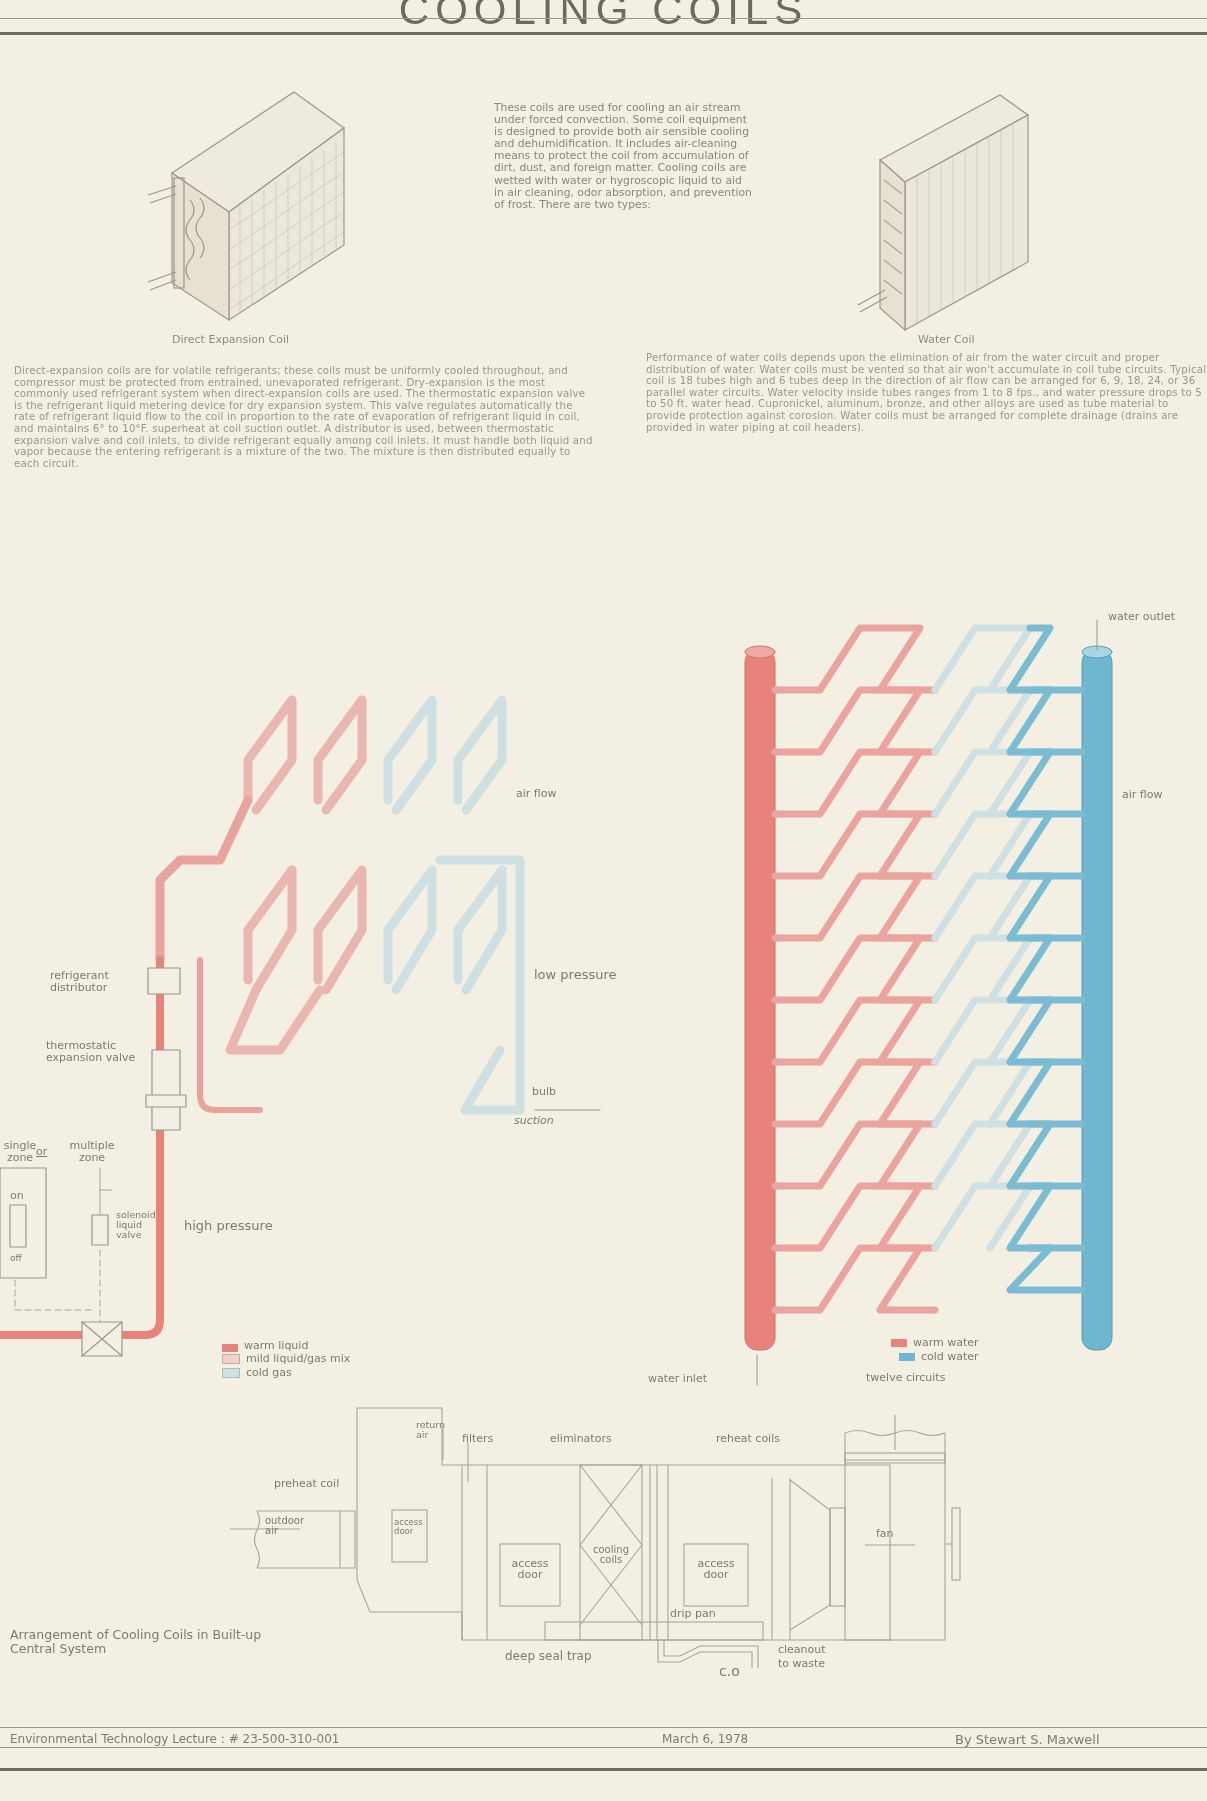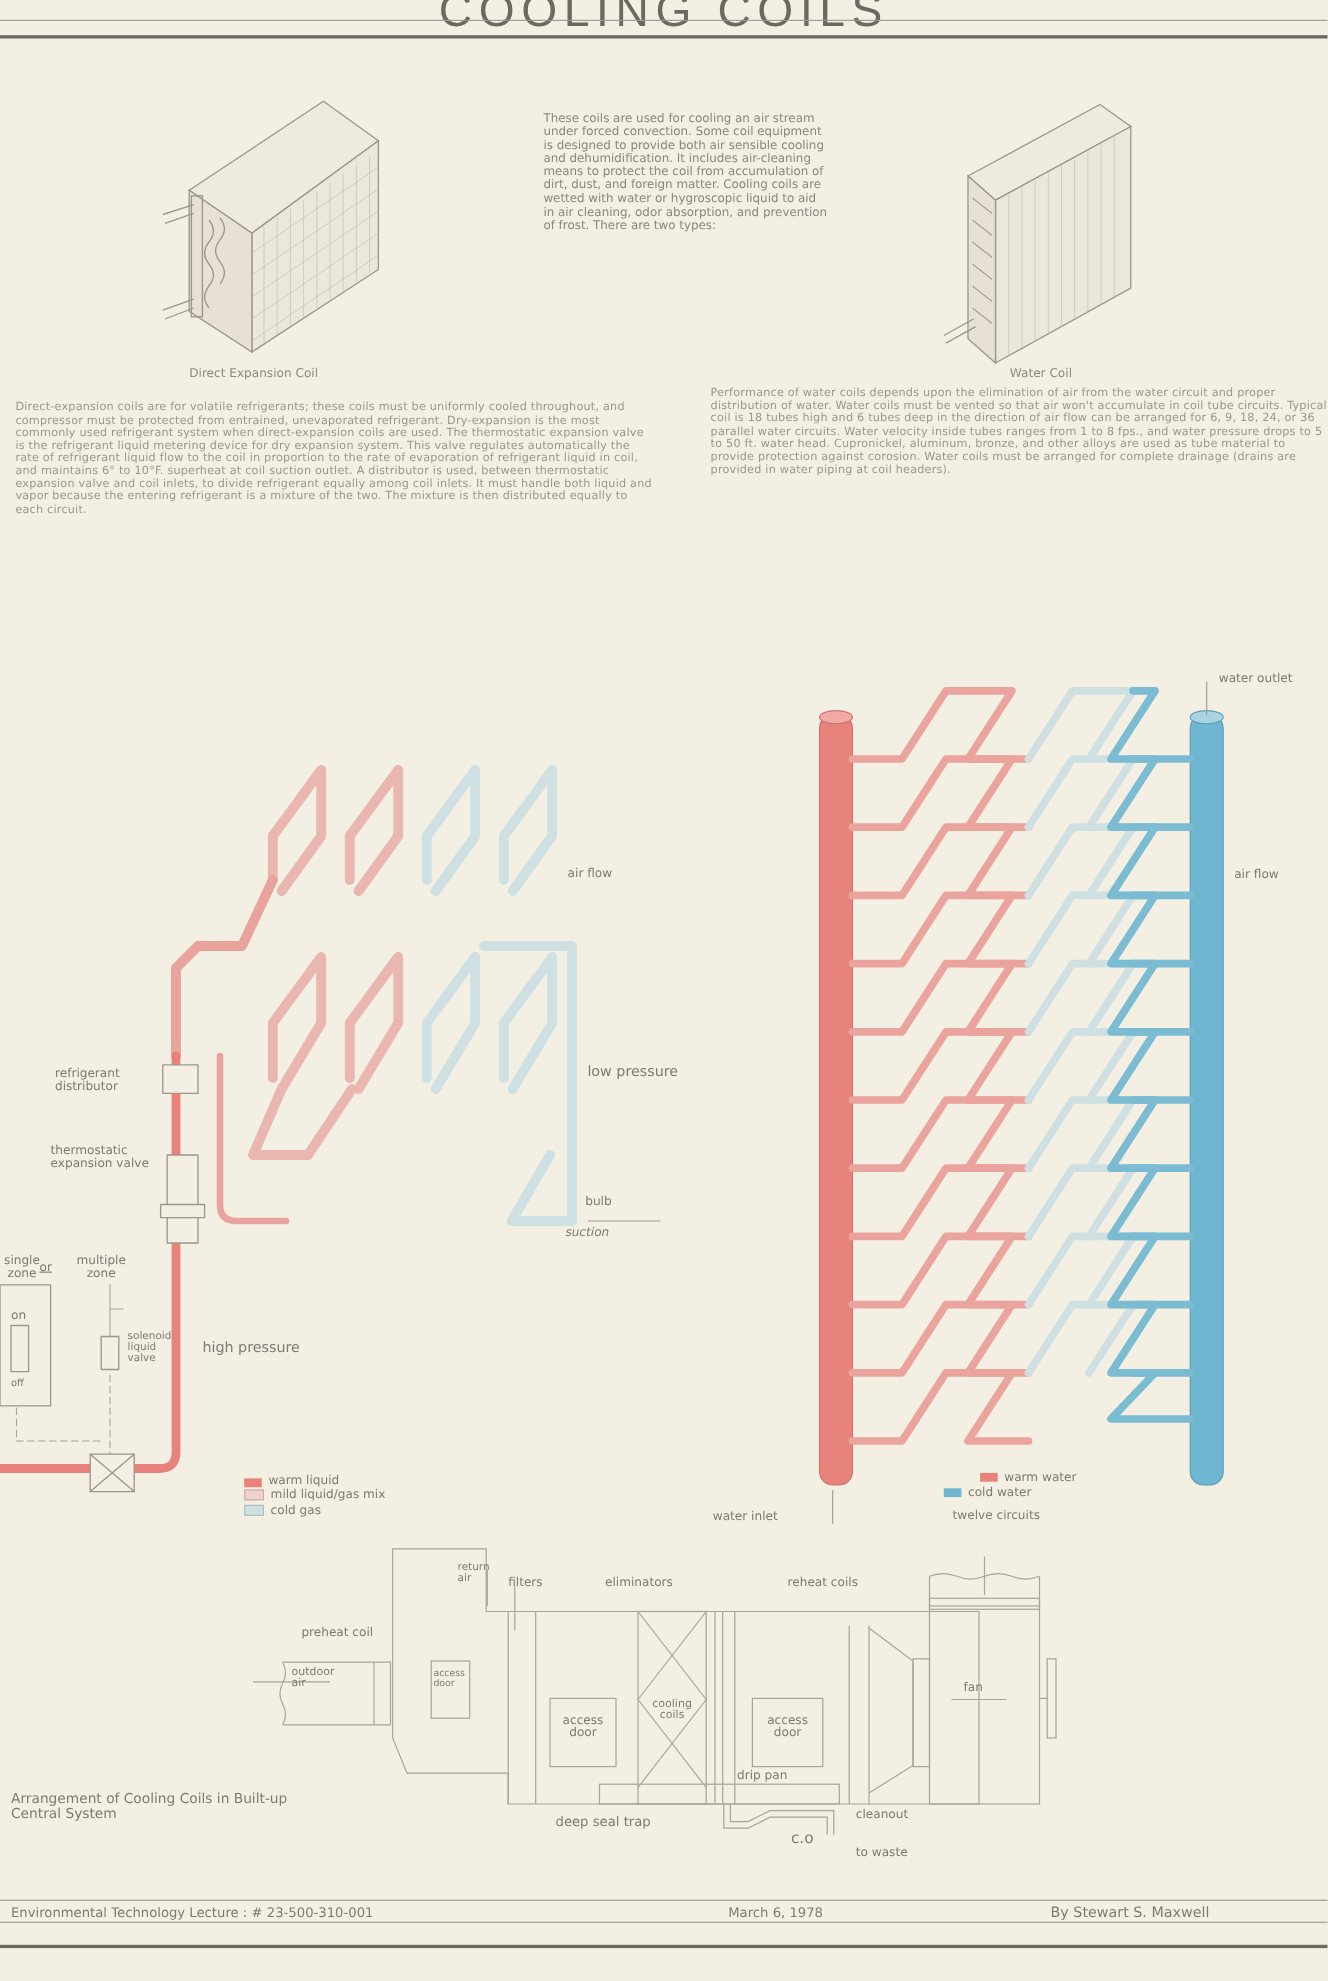--- a/index.html
+++ b/index.html
@@ -262,42 +262,42 @@
 </div>
 
 <div class="abs hand label" style="left:1108px; top:611px;">water outlet</div>
 <div class="abs hand label" style="left:1122px; top:789px;">air flow</div>
 <div class="abs hand label" style="left:648px; top:1373px;">water inlet</div>
 <div class="abs" style="left:858px; top:1336px;">
   <div style="display:flex; align-items:center; height:14px;margin-left:33px;">
     <span style="display:inline-block; width:16px; height:8px; background:#e8837c; margin-right:6px;"></span>
     <span class="hand label">warm water</span>
   </div>
-  <div style="display:flex; align-items:center; height:14px;">
+  <div style="display:flex; align-items:center; height:14px;justify-content:flex-end;">
     <span style="display:inline-block; width:16px; height:8px; background:#6fb6d0; margin-right:6px;"></span>
     <span class="hand label">cold water</span>
   </div>
 </div>
 <div class="abs hand label" style="left:866px; top:1372px;">twelve circuits</div>
 
 <div class="abs hand label" style="left:416px; top:1420px; width:30px; font-size:9.5px; line-height:10px;">return air</div>
 <div class="abs hand label" style="left:462px; top:1433px;">filters</div>
 <div class="abs hand label" style="left:550px; top:1433px;">eliminators</div>
 <div class="abs hand label" style="left:716px; top:1433px;">reheat coils</div>
 <div class="abs hand label" style="left:230px; top:1478px;margin-left:44px;">preheat coil</div>
 <div class="abs hand label" style="left:265px; top:1516px; width:40px; font-size:10px; line-height:10px;">outdoor air</div>
 <div class="abs hand label" style="left:394px; top:1518px; width:32px; font-size:8.5px; line-height:9px;">access door</div>
 <div class="abs hand label" style="left:504px; top:1558px; width:52px; text-align:center; line-height:11px;">access door</div>
 <div class="abs hand label" style="left:584px; top:1545px; width:54px; text-align:center; font-size:10px; line-height:10px;">cooling coils</div>
 <div class="abs hand label" style="left:688px; top:1558px; width:56px; text-align:center; line-height:11px;">access door</div>
 <div class="abs hand label" style="left:876px; top:1528px;">fan</div>
 <div class="abs hand label" style="left:670px; top:1608px;">drip pan</div>
 <div class="abs hand label" style="left:505px; top:1650px; font-size:12px;">deep seal trap</div>
 <div class="abs hand label" style="left:778px; top:1644px;">cleanout</div>
-<div class="abs hand label" style="left:778px; top:1658px;margin-top:20px;">to waste</div>
+<div class="abs hand label" style="left:778px; top:1658px;">to waste</div>
 <div class="abs hand label" style="left:690px; top:1665px; font-size:14px;margin-left:29px;">c.o</div>
 <div class="abs hand label" style="left:10px; top:1628px; width:270px; font-size:12.5px; line-height:14px;">Arrangement of Cooling Coils in Built-up Central System</div>
 
 <div class="abs rule-thin" style="top:1727px;"></div>
 <div class="abs hand footer-text" style="left:10px; top:1732px;">Environmental Technology Lecture : # 23-500-310-001</div>
 <div class="abs hand footer-text" style="left:662px; top:1732px;">March 6, 1978</div>
 <div class="abs hand footer-text" style="left:955px; top:1732px; font-size:13px;">By Stewart S. Maxwell</div>
 <div class="abs rule-thin" style="top:1747px;"></div>
 <div class="abs rule-thick" style="top:1768px;"></div>
 

